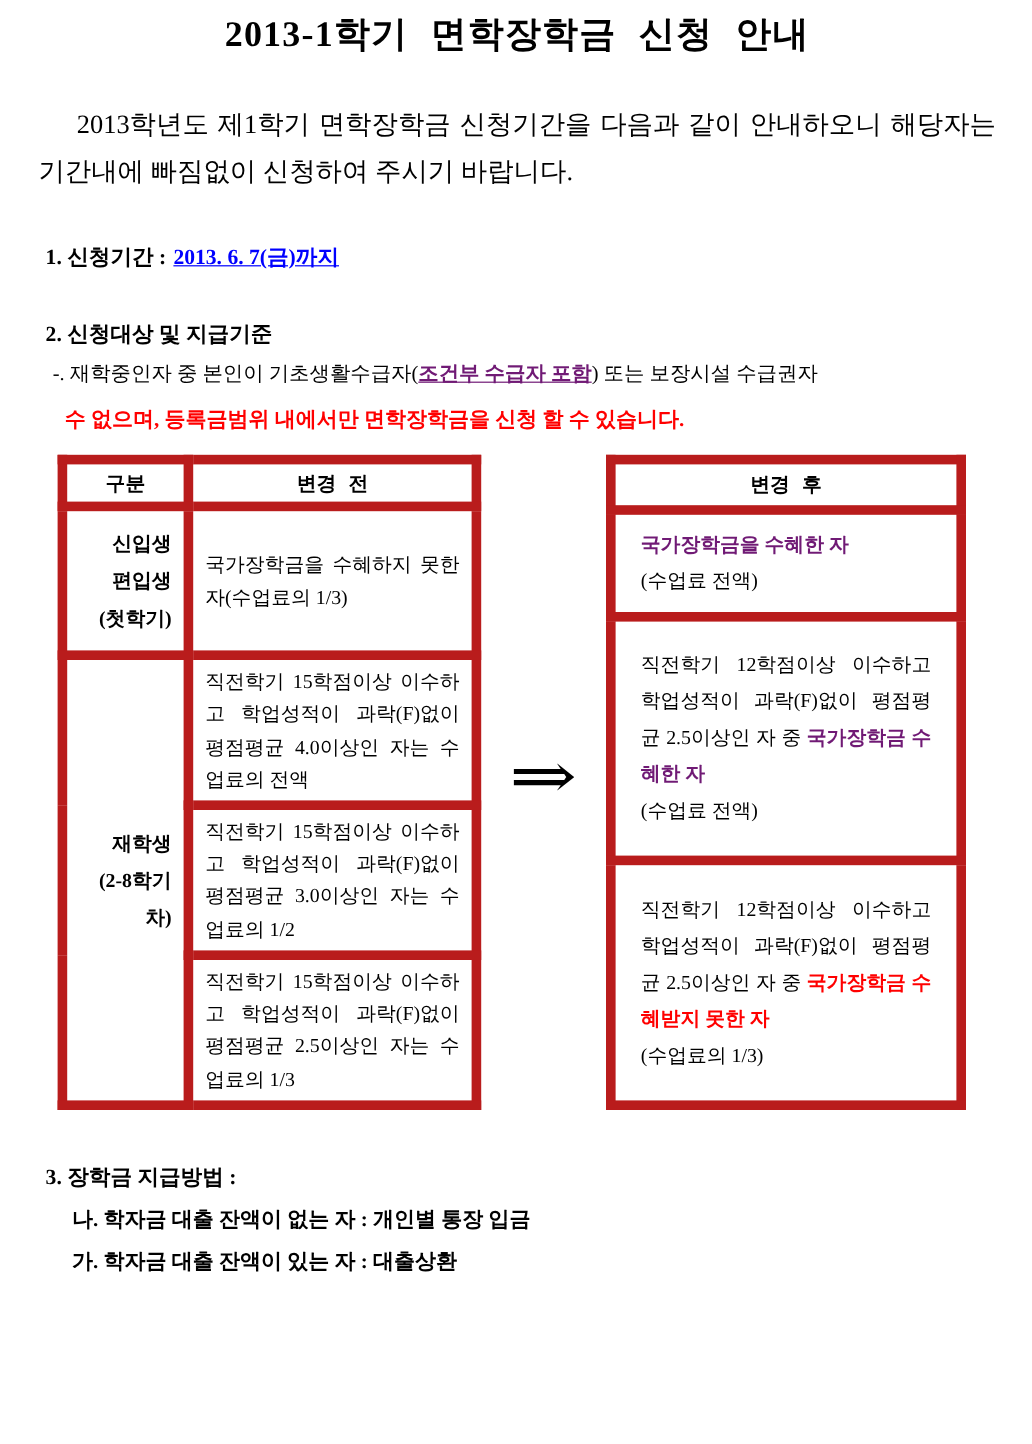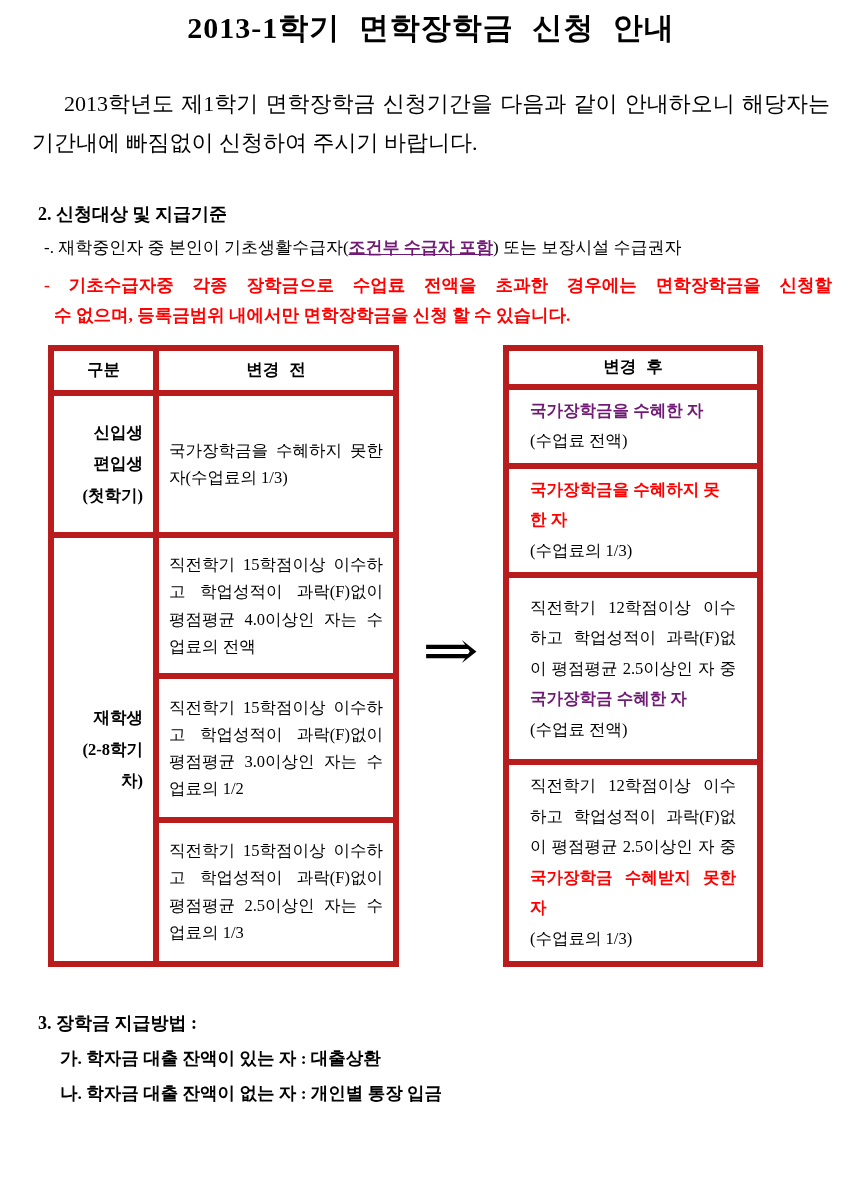--- a/index.html
+++ b/index.html
@@ -60,27 +60,27 @@
   .warning .l1 { text-align: justify; text-align-last: justify; }
   .warning .l2 { padding-left: 10px; }
 
   .tables-row {
     display: flex;
     margin: 14px 0 0 18px;
     align-items: stretch;
   }
   table { border-collapse: collapse; table-layout: fixed; }
   td {
-    border: 6px solid #b91c1c;
+    border: 8px solid #b91c1c;
     font-size: 16.5px;
     vertical-align: middle;
     padding: 4px 10px;
   }
   .t-before { width: 345px; }
-  .t-after  { width: 260px; }
+  .t-after  { width: 300px; }
   .hdr {
     text-align: center;
     font-weight: bold;
     font-size: 16.5px;
     word-spacing: 6px;
   }
   .cat-cell {
     text-align: right;
     font-weight: bold;
     line-height: 1.9;
@@ -119,28 +119,30 @@
 </style>
 </head>
 <body>
 
 <div class="page">
 
   <h1 class="title">2013-1학기 면학장학금 신청 안내</h1>
 
   <p class="intro">2013학년도 제1학기 면학장학금 신청기간을 다음과 같이 안내하오니 해당자는 기간내에 빠짐없이 신청하여 주시기 바랍니다.</p>
 
+  <div class="sec1">
+    <span class="lbl">1. 신청기간 :</span><span class="link-val">2013. 6. 7(금)까지</span>
+  </div>
 
   <div class="sec2">
     <div class="sec-heading">2. 신청대상 및 지급기준</div>
     <div class="line">
       <span>-. 재학중인자 중 본인이 기초생활수급자(</span><span class="blue bold ul">조건부 수급자 포함</span><span>) 또는 보장시설 수급권자</span>
     </div>
     <div class="warning">
-      <div class="l1">- 기초수급자중 각종 장학금으로 수업료 전액을 초과한 경우에는 면학장학금을 신청할</div>
       <div class="l2">수 없으며, 등록금범위 내에서만 면학장학금을 신청 할 수 있습니다.</div>
     </div>
   </div>
 
   <div class="tables-row">
 
     <table class="t-before">
       <colgroup>
           <col style="width:105px">
           <col style="width:240px">
@@ -178,26 +180,20 @@
       <tbody>
           <tr style="height:39px">
         <td class="hdr">변경 후</td>
       </tr>
       <tr style="height:57px">
         <td class="after-cell">
           <div class="blue bold">국가장학금을 수혜한 자</div>
           <div class="note">(수업료 전액)</div>
         </td>
       </tr>
-      <tr style="height:60px">
-        <td class="after-cell">
-          <div class="red bold">국가장학금을 수혜하지 못한 자</div>
-          <div class="note">(수업료의 1/3)</div>
-        </td>
-      </tr>
       <tr style="height:187px">
         <td class="after-cell">
           <div style="text-align: justify;">
             <span>직전학기 12학점이상 이수하고 학업성적이 과락(F)없이 평점평균 2.5이상인 자 중 </span><span class="blue bold">국가장학금 수혜한 자</span>
           </div>
           <div class="note">(수업료 전액)</div>
         </td>
       </tr>
       <tr style="height:188px">
         <td class="after-cell">
@@ -207,18 +203,18 @@
           <div class="note">(수업료의 1/3)</div>
         </td>
       </tr>
     </tbody>
       </table>
 
   </div>
 
   <div class="sec3">
     <div class="sec-heading">3. 장학금 지급방법 :</div>
+    <div class="item">나. 학자금 대출 잔액이 없는 자 : 개인별 통장 입금</div>
     <div class="item">가. 학자금 대출 잔액이 있는 자 : 대출상환</div>
-    <div class="item">나. 학자금 대출 잔액이 없는 자 : 개인별 통장 입금</div>
   </div>
 
 
 </div>
 
 </body></html>

